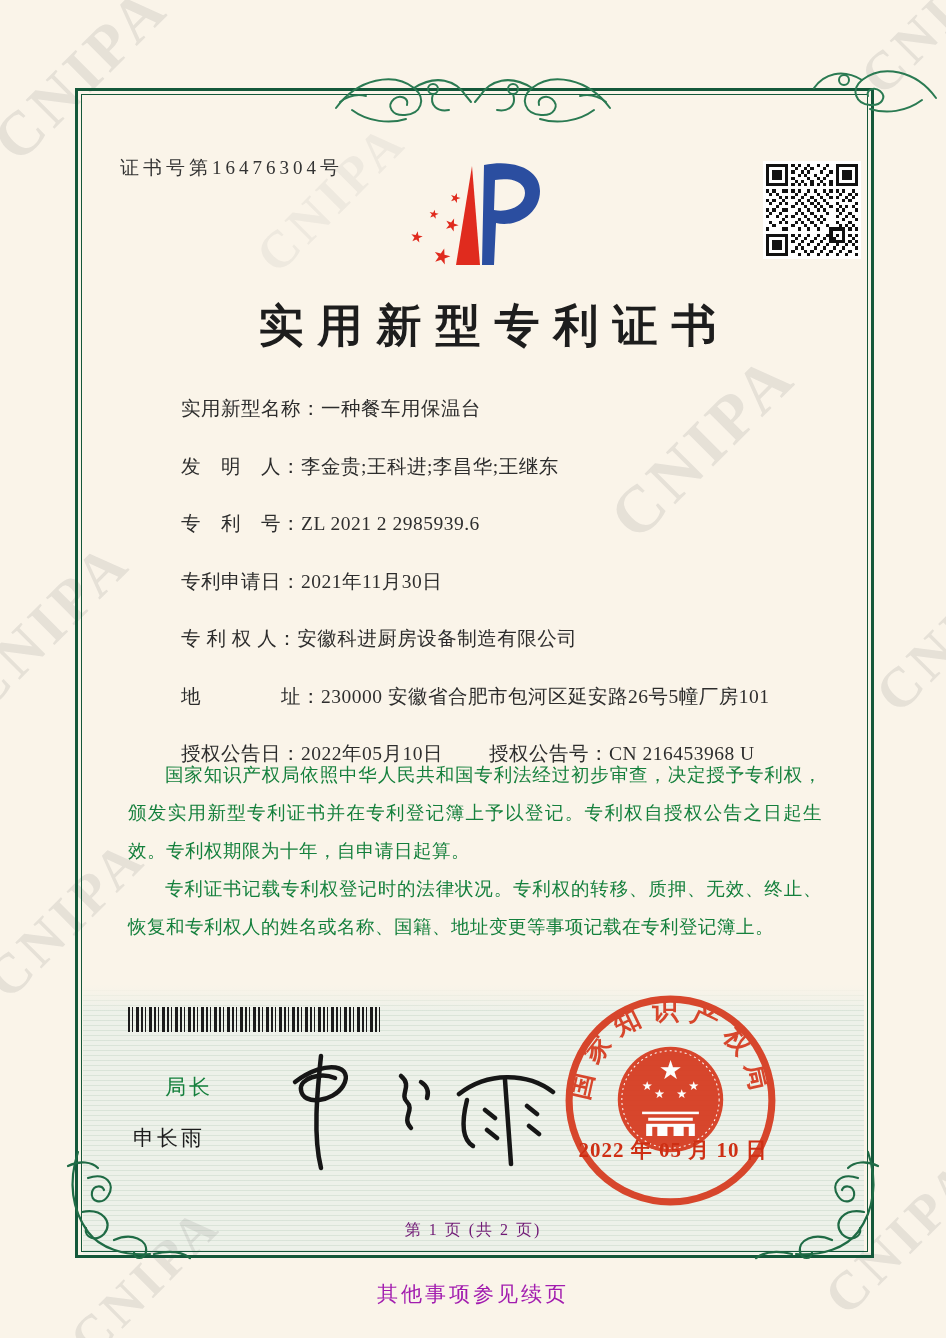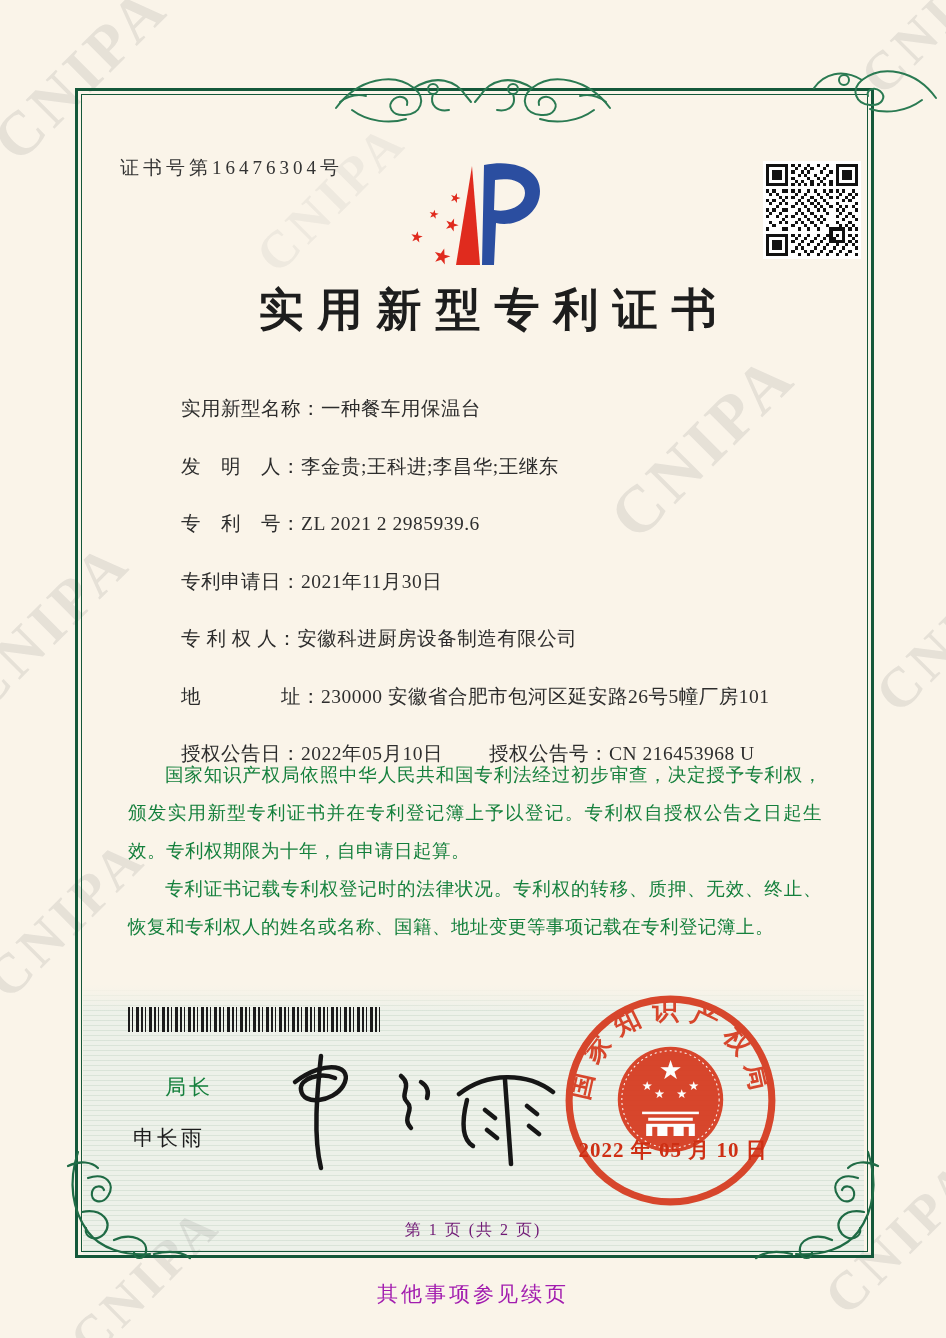--- a/index.html
+++ b/index.html
@@ -42,21 +42,21 @@
   .border-inner{
     position:absolute;left:3px;top:3px;right:3px;bottom:3px;
     border:1px solid #14583a;
   }
   .flourish{z-index:3;pointer-events:none;}
   
   .cert-no{left:120px;top:155px;font-size:19px;letter-spacing:4px;color:#333;z-index:4;}
   .logo{left:392px;top:158px;z-index:4;}
   .qr{left:763px;top:161px;width:98px;height:98px;background:#fff;padding:3px;box-sizing:border-box;z-index:4;}
   .title{
-    left:0;right:0;top:280px;text-align:center;z-index:4;
+    left:0;right:0;top:296px;text-align:center;z-index:4;
     font-size:45px;font-weight:700;letter-spacing:14px;color:#1d1d1d;padding-left:43px;
   }
   
   .fields{left:133px;top:394px;width:700px;z-index:4;font-size:19.5px;color:#2d2d2d;}
   .field-row{height:57.5px;line-height:30px;white-space:nowrap;}
   .flabel{letter-spacing:0.5px;margin-left:48px;}
   .fvalue{letter-spacing:0.5px;font-family:Liberation Serif, serif;}
   .grant-no{margin-left:46px;}
   
   .body-text{

